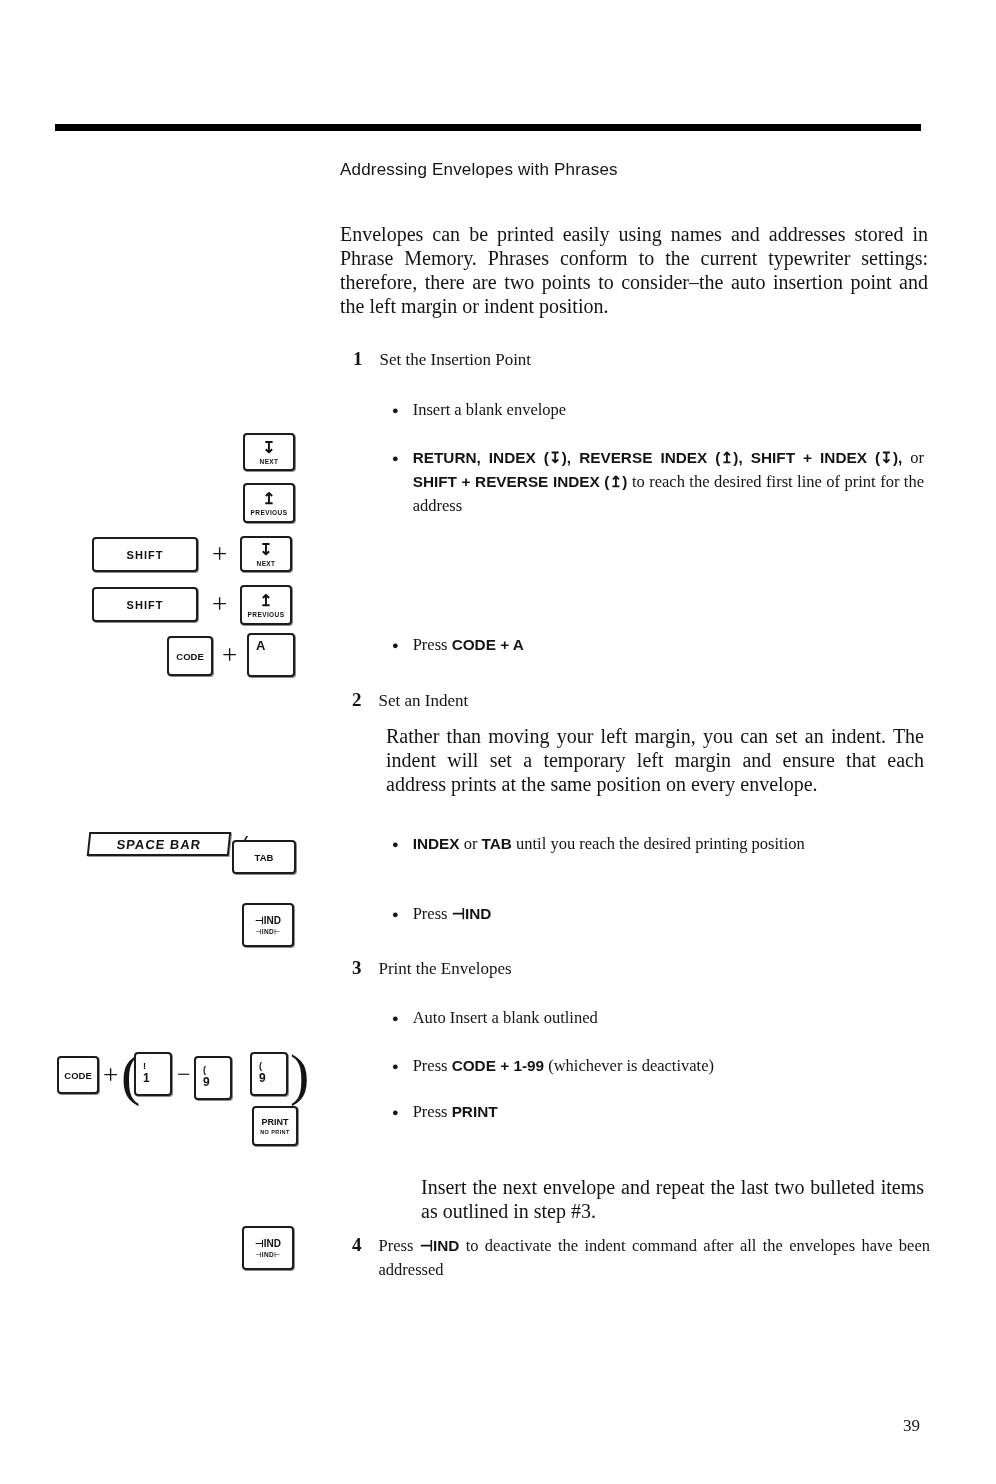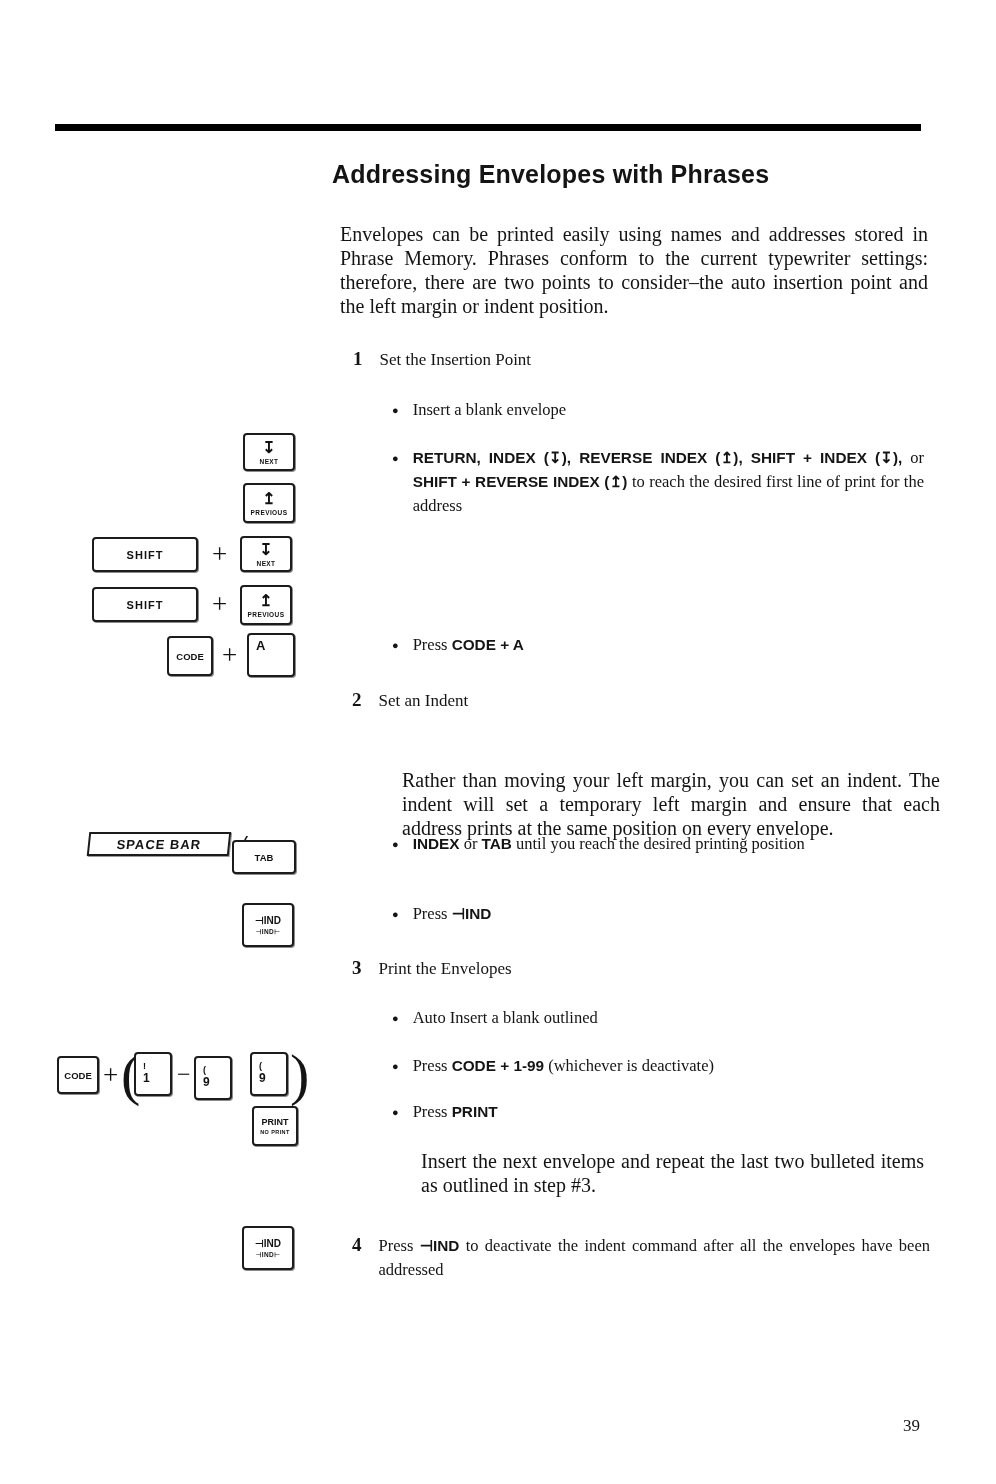--- a/index.html
+++ b/index.html
@@ -2,22 +2,22 @@
 <html><head>
 <meta charset="utf-8">
 <style>
   html,body { margin:0; padding:0; background:#ffffff; }
   .page {
     position:relative; width:996px; height:1484px; background:#fff;
     font-family:"Liberation Serif", serif; color:#141414; overflow:hidden;
   }
   .rule { position:absolute; background:#000; }
   .title {
-    position:absolute; left:332px; top:160px;
-    font-family:"Liberation Sans", sans-serif; font-weight:bold; font-size:25px;
+    position:absolute; left:340px; top:160px;
+    font-family:"Liberation Sans", sans-serif; font-weight:normal; font-size:17px;
     letter-spacing:0.2px;
   }
   .para { position:absolute; font-size:20px; line-height:24px; text-align:justify; }
   .step { position:absolute; display:flex; gap:17px; align-items:baseline; }
   .step .num { font-size:19px; font-weight:bold; }
   .step .stitle { font-size:17px; }
   .bullet { position:absolute; display:flex; gap:14px; font-size:16.5px; line-height:24px; }
   .bullet .dot { font-size:11px; line-height:24px; }
   .bullet .bt { flex:1; }
   .just .bt, .just { text-align:justify; }
@@ -90,21 +90,21 @@
   <div class="bullet" style="left:392px; top:633px; width:530px;">
     <span class="dot">●</span>
     <span class="bt"><span>Press </span><span class="kb">CODE + A</span></span>
   </div>
 
   <div class="step" style="left:352px; top:689px;">
     <span class="num">2</span>
     <span class="stitle">Set an Indent</span>
   </div>
 
-  <div class="para" style="left:386px; top:768px; width:538px;margin-left:16px;">Rather than moving your left margin, you can set an indent. The indent will set a temporary left margin and ensure that each address prints at the same position on every envelope.</div>
+  <div class="para" style="left:386px; top:724px; width:538px;">Rather than moving your left margin, you can set an indent. The indent will set a temporary left margin and ensure that each address prints at the same position on every envelope.</div>
 
   <div class="bullet just" style="left:392px; top:832px; width:532px;">
     <span class="dot">●</span>
     <span class="bt"><span class="kb">INDEX</span><span> or </span><span class="kb">TAB</span><span> until you reach the desired printing position</span></span>
   </div>
 
   <div class="bullet" style="left:392px; top:902px; width:530px;">
     <span class="dot">●</span>
     <span class="bt"><span>Press </span><span class="kb">⊣IND</span></span>
   </div>
@@ -122,21 +122,21 @@
   <div class="bullet" style="left:392px; top:1054px; width:530px;">
     <span class="dot">●</span>
     <span class="bt"><span>Press </span><span class="kb">CODE + 1-99</span><span> (whichever is deactivate)</span></span>
   </div>
 
   <div class="bullet" style="left:392px; top:1100px; width:530px;">
     <span class="dot">●</span>
     <span class="bt"><span>Press </span><span class="kb">PRINT</span></span>
   </div>
 
-  <div class="para" style="left:421px; top:1149px; width:503px;">Insert the next envelope and repeat the last two bulleted items as outlined in step #3.</div>
+  <div class="para" style="left:421px; top:1175px; width:503px;">Insert the next envelope and repeat the last two bulleted items as outlined in step #3.</div>
 
   <div class="step" style="left:352px; top:1226px; width:578px;">
     <span class="num">4</span>
     <span class="stitle just" style="flex:1; font-size:16.5px; line-height:24px;margin-top:8px;"><span>Press </span><span class="kb">⊣IND</span><span> to deactivate the indent command after all the envelopes have been addressed</span></span>
   </div>
 
   <div class="pagenum">39</div>
 
 
   <div class="key" style="left:243px; top:433px; width:52px; height:38px;">

